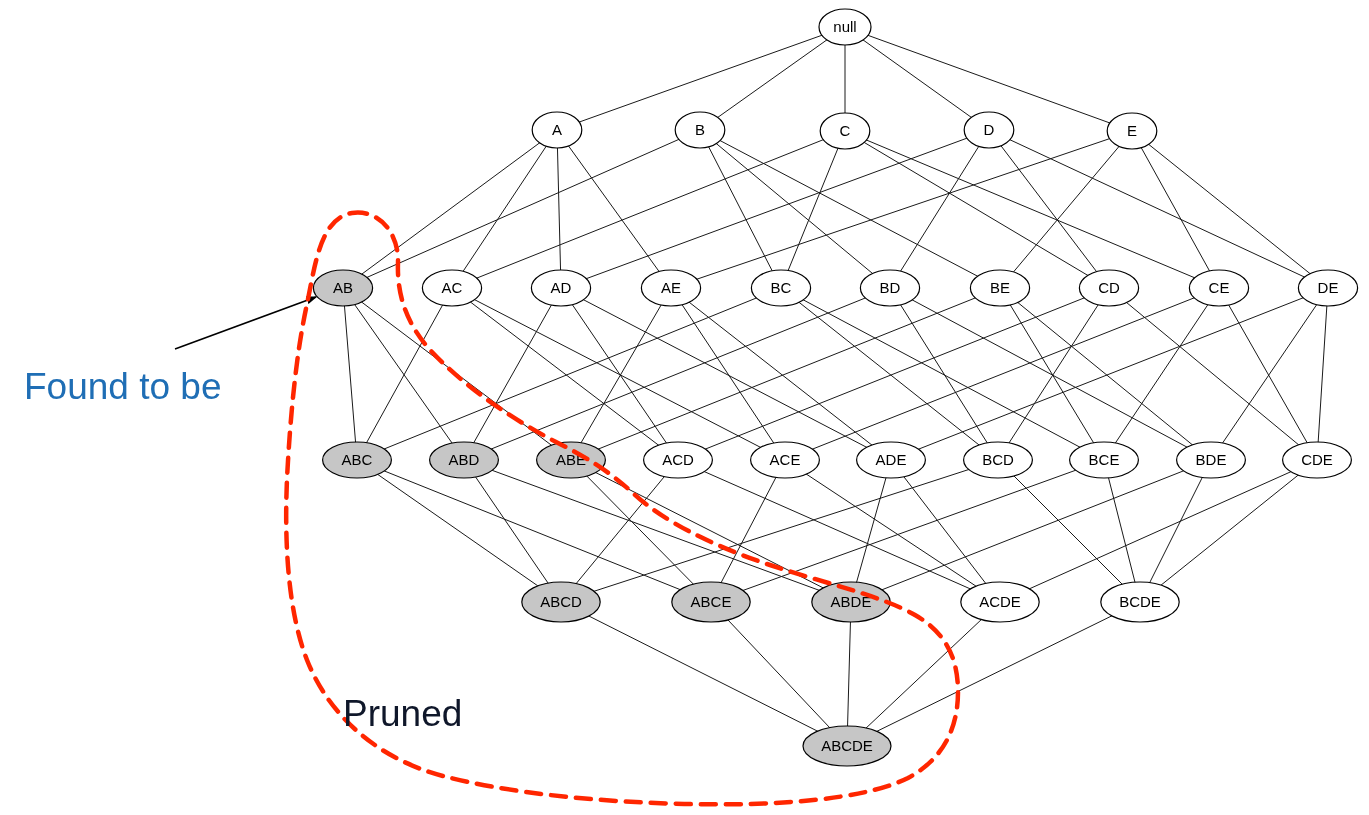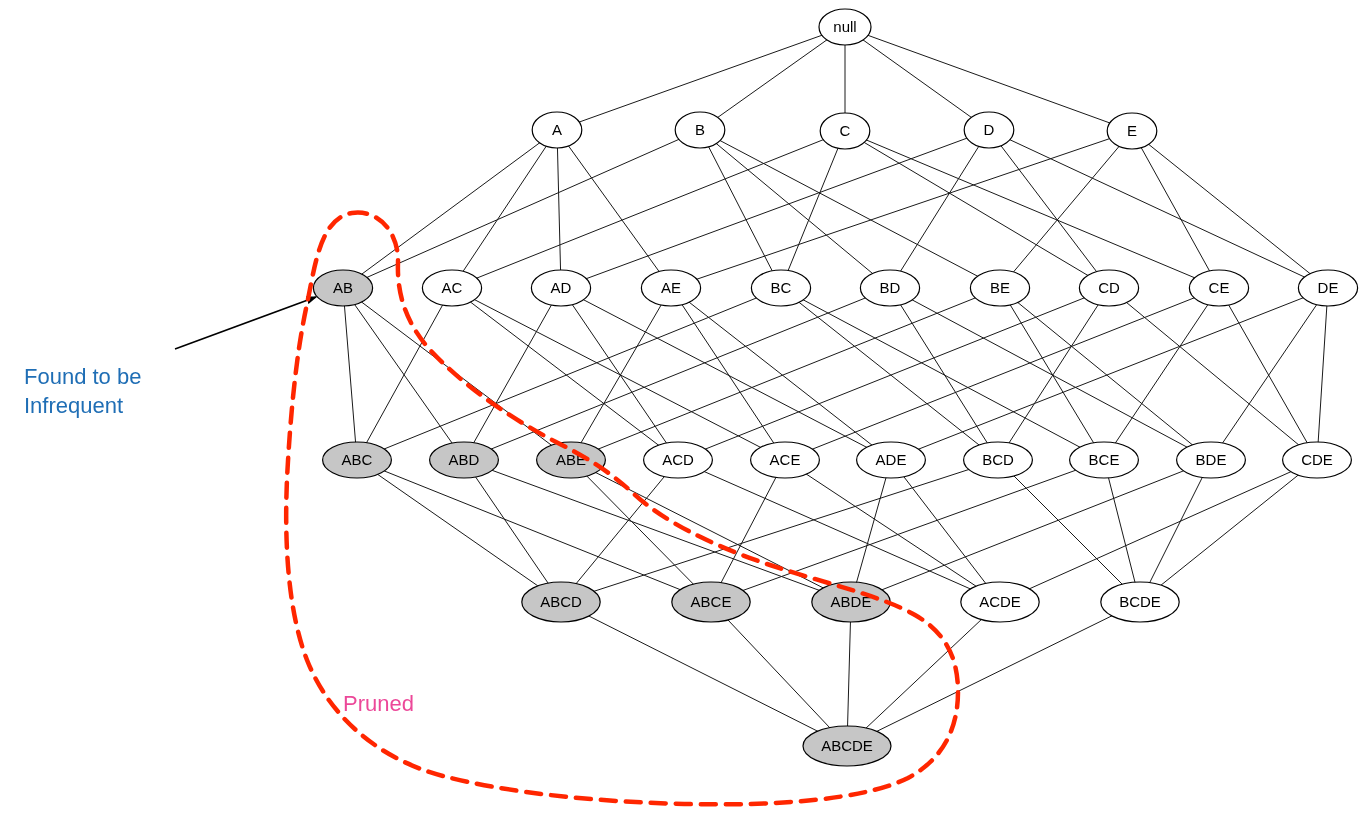--- a/index.html
+++ b/index.html
@@ -6,24 +6,25 @@
   body { width: 1369px; height: 815px; font-family: "Liberation Sans", sans-serif; }
   .stage { position: relative; width: 1369px; height: 815px; overflow: hidden; background: #ffffff; }
   svg.lattice { position: absolute; left: 0; top: 0; }
   svg.lattice text {
     font-family: "Liberation Sans", sans-serif;
     font-size: 15px;
     fill: #000000;
   }
   .ann {
     position: absolute;
-    font-size: 22px;
+    font-size: 37px;
     line-height: 1.3;
     font-weight: 400;
     white-space: nowrap;
+    text-align: right;
   }
   #ann-infrequent { left: 24px; top: 363px; }
   #ann-pruned    { left: 343px; top: 690px; }
 </style>
 </head>
 <body>
 
 <div class="stage">
 
   <svg class="lattice" width="1369" height="815" viewBox="0 0 1369 815" xmlns="http://www.w3.org/2000/svg">
@@ -243,20 +244,19 @@
           <ellipse cx="847" cy="746" rx="44" ry="20" fill="#c6c6c6" stroke="#000000" stroke-width="1.2"></ellipse>
           <text x="847" y="751" text-anchor="middle">ABCDE</text>
         </g>
       </g>
       <line x1="175" y1="349" x2="316" y2="297" stroke="#000000" stroke-width="1.6" marker-end="url(#arrowhead)"></line>
       <path d="M 352 213 C 378 209 399 232 398 263 C 397 291 404 322 432 352 C 464 386 510 418 556 442 C 588 458 610 472 634 494 C 662 520 710 545 770 565 C 820 582 880 595 915 615 C 950 635 958 664 958 692 C 958 726 945 758 908 778 C 864 800 775 806 686 804 C 597 802 508 793 443 776 C 378 759 329 716 307 660 C 289 614 284 549 287 479 C 290 419 296 354 307 304 C 315 266 320 218 352 213 Z" fill="none" stroke="#ff2600" stroke-width="4.5" stroke-dasharray="15 10" stroke-linecap="round"></path>
     </svg>
 
   <div class="ann" id="ann-infrequent" style="color: rgb(31, 110, 181);">
     <div>Found to be</div>
-    <div>Infrequent</div>
   </div>
 
-  <div class="ann" id="ann-pruned" style="color: #ec4899;">
+  <div class="ann" id="ann-pruned" style="color: #0f172a;">
     <div>Pruned</div>
   </div>
 
 </div>
 
 </body></html>

